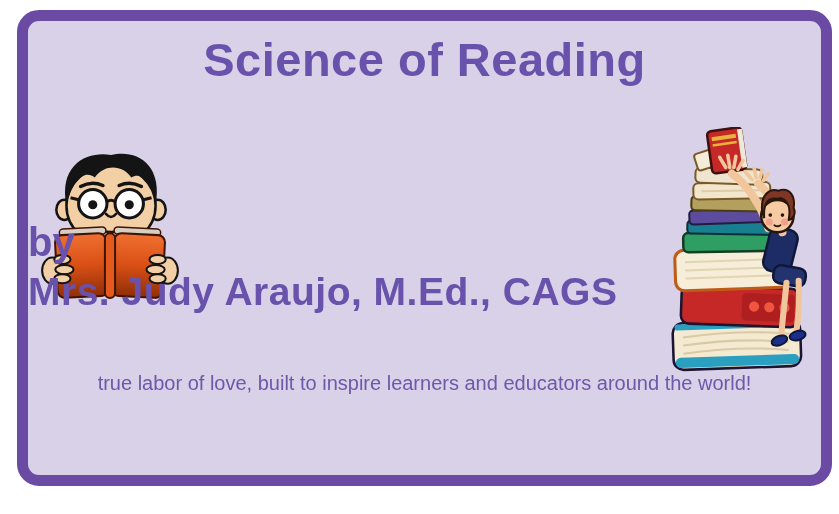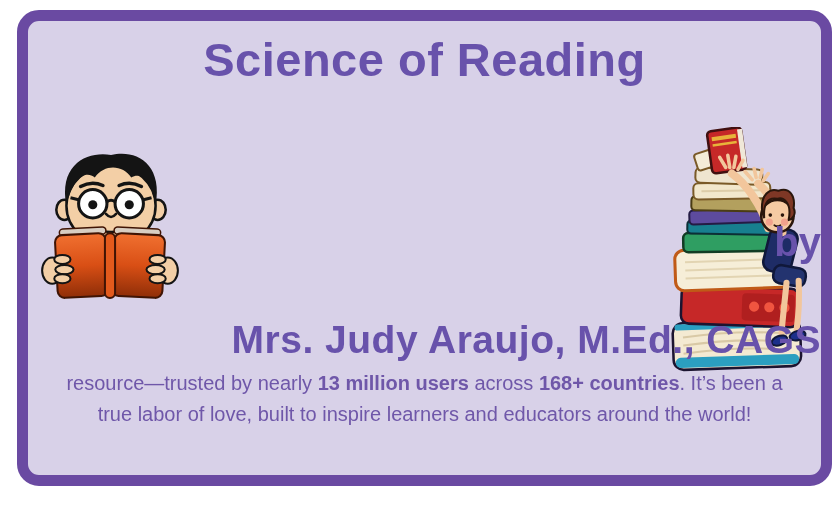--- a/index.html
+++ b/index.html
@@ -30,24 +30,24 @@
     position:absolute; top:10px; left:0; right:0;
     text-align:center;
   }
   .title-line{
     font-size:47px; font-weight:bold;
     color:var(--title-text);
     line-height:58px; letter-spacing:0.5px;
   }
   .byline{
     position:absolute; top:196px; left:0; right:0;
-    text-align:right; color:var(--title-text);
+    text-align:left; color:var(--title-text);
   }
   .byline .by{ font-size:40px; font-weight:bold; line-height:50px; }
-  .byline .author{ font-size:39px; font-weight:bold; line-height:50px; letter-spacing:0.5px;margin-top:48px; }
+  .byline .author{ font-size:39px; font-weight:bold; line-height:50px; letter-spacing:0.5px; }
   .intro{
     position:absolute; top:347px; left:50%;
     transform:translateX(-50%);
     width:770px; text-align:center;
     color:var(--body-text);
     font-size:20px; line-height:31px;
   }
   .intro strong{ font-weight:bold; }
   .illus{ position:absolute; }
   .illus-left{ left:6px; top:126px; width:152px; height:154px; }
@@ -181,17 +181,16 @@
   <div class="title-block">
     <div class="title-line">Science of Reading</div>
   </div>
 
   <div class="byline">
     <div class="by">by</div>
     <div class="author">Mrs. Judy Araujo, M.Ed., CAGS</div>
   </div>
 
   <div class="intro">
-      <div class="intro-line"><span>resource—trusted by nearly </span><strong>13 million users</strong><span> across </span><strong>168+ countries</strong><span>. It’s been a</span></div>
       <div class="intro-line"><span>true labor of love, built to inspire learners and educators around the world!</span></div>
     </div>
 
 </div>
 
 </body></html>

